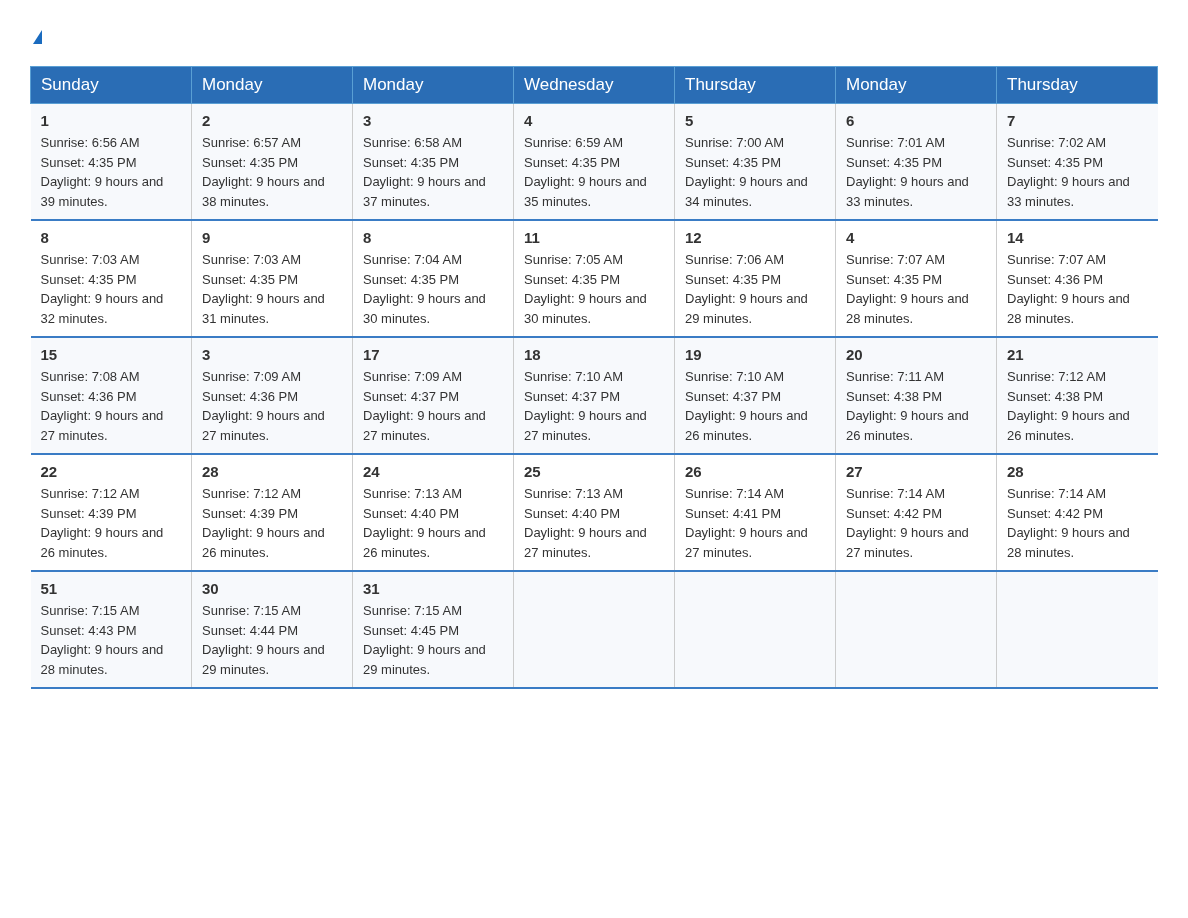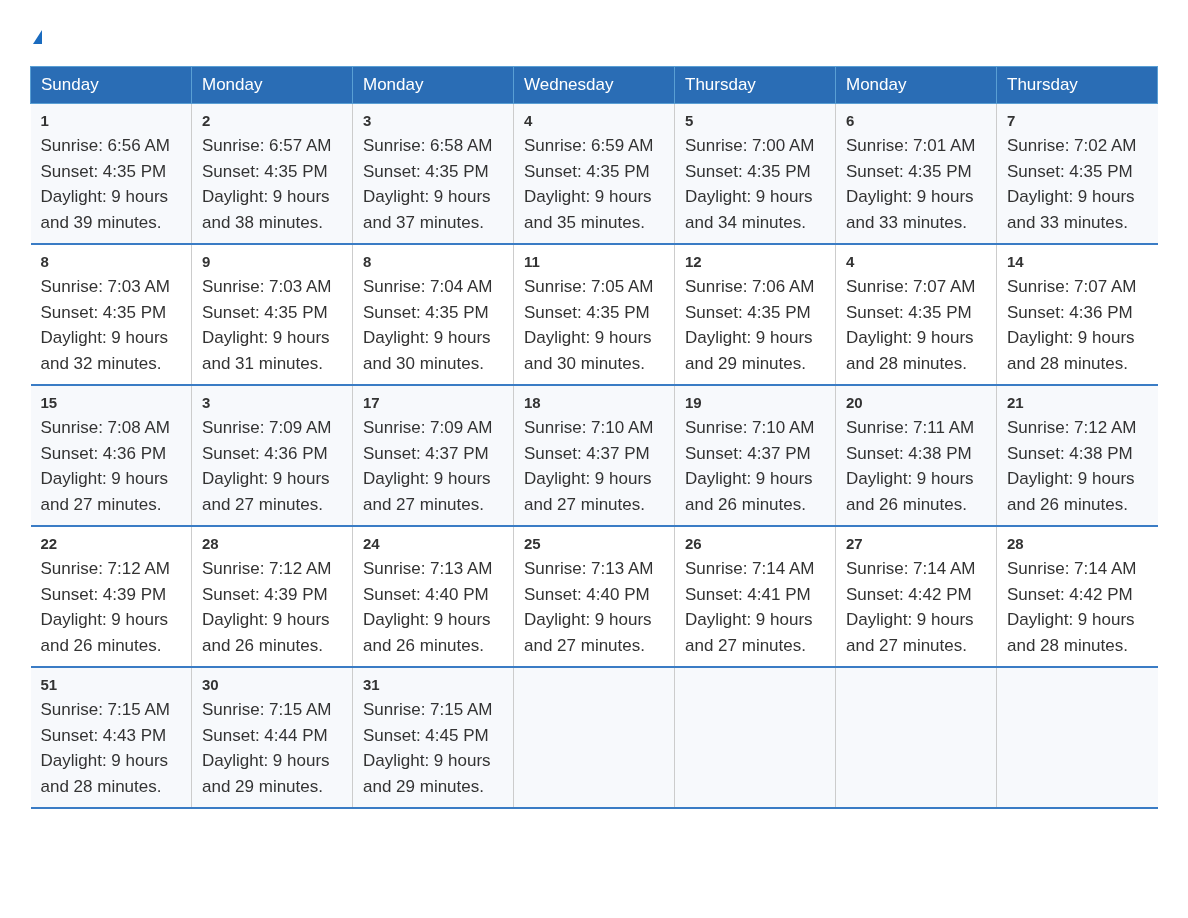--- a/index.html
+++ b/index.html
@@ -87,21 +87,21 @@
       border-right: none;
     }
     .day-number {
       font-size: 15px;
       font-weight: bold;
       color: #333;
       display: block;
       margin-bottom: 4px;
     }
     .day-info {
-      font-size: 17px;
+      font-size: 13px;
       line-height: 1.5;
       color: #333;
     }
     tbody tr:nth-child(odd) {
       background-color: #f7f9fc;
     }
     tbody tr:nth-child(even) {
       background-color: #fff;
     }
   </style>

